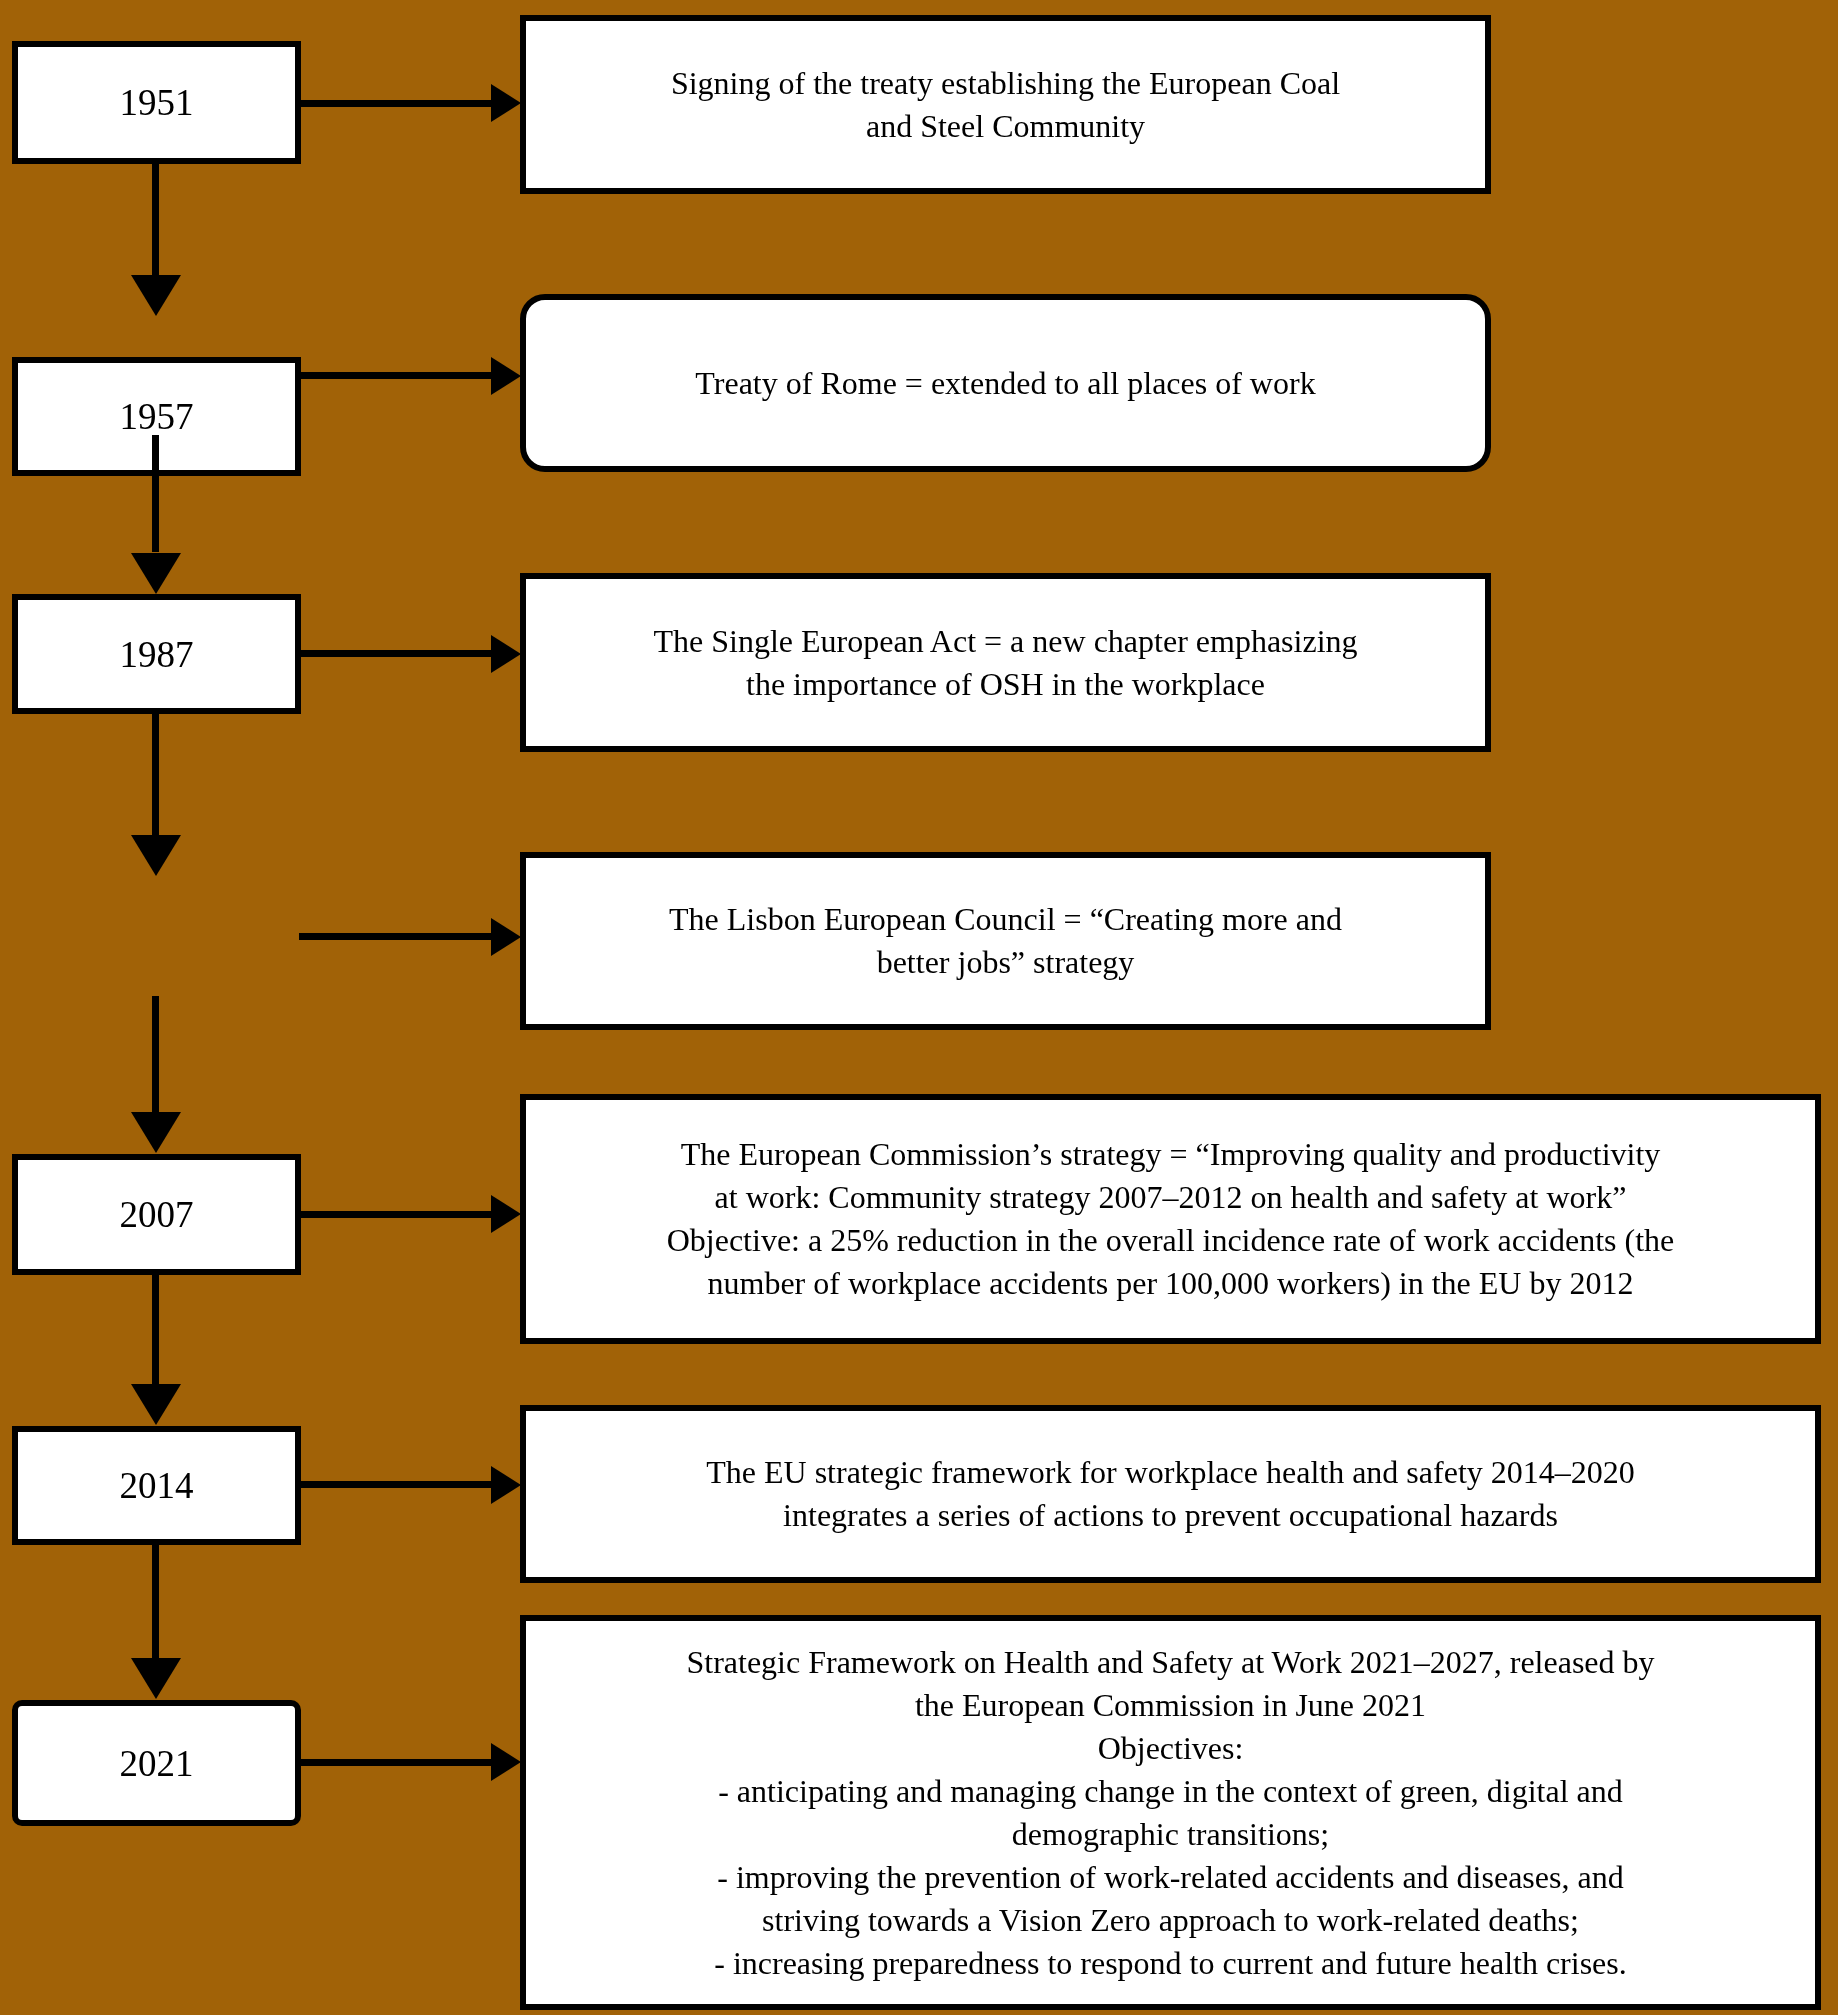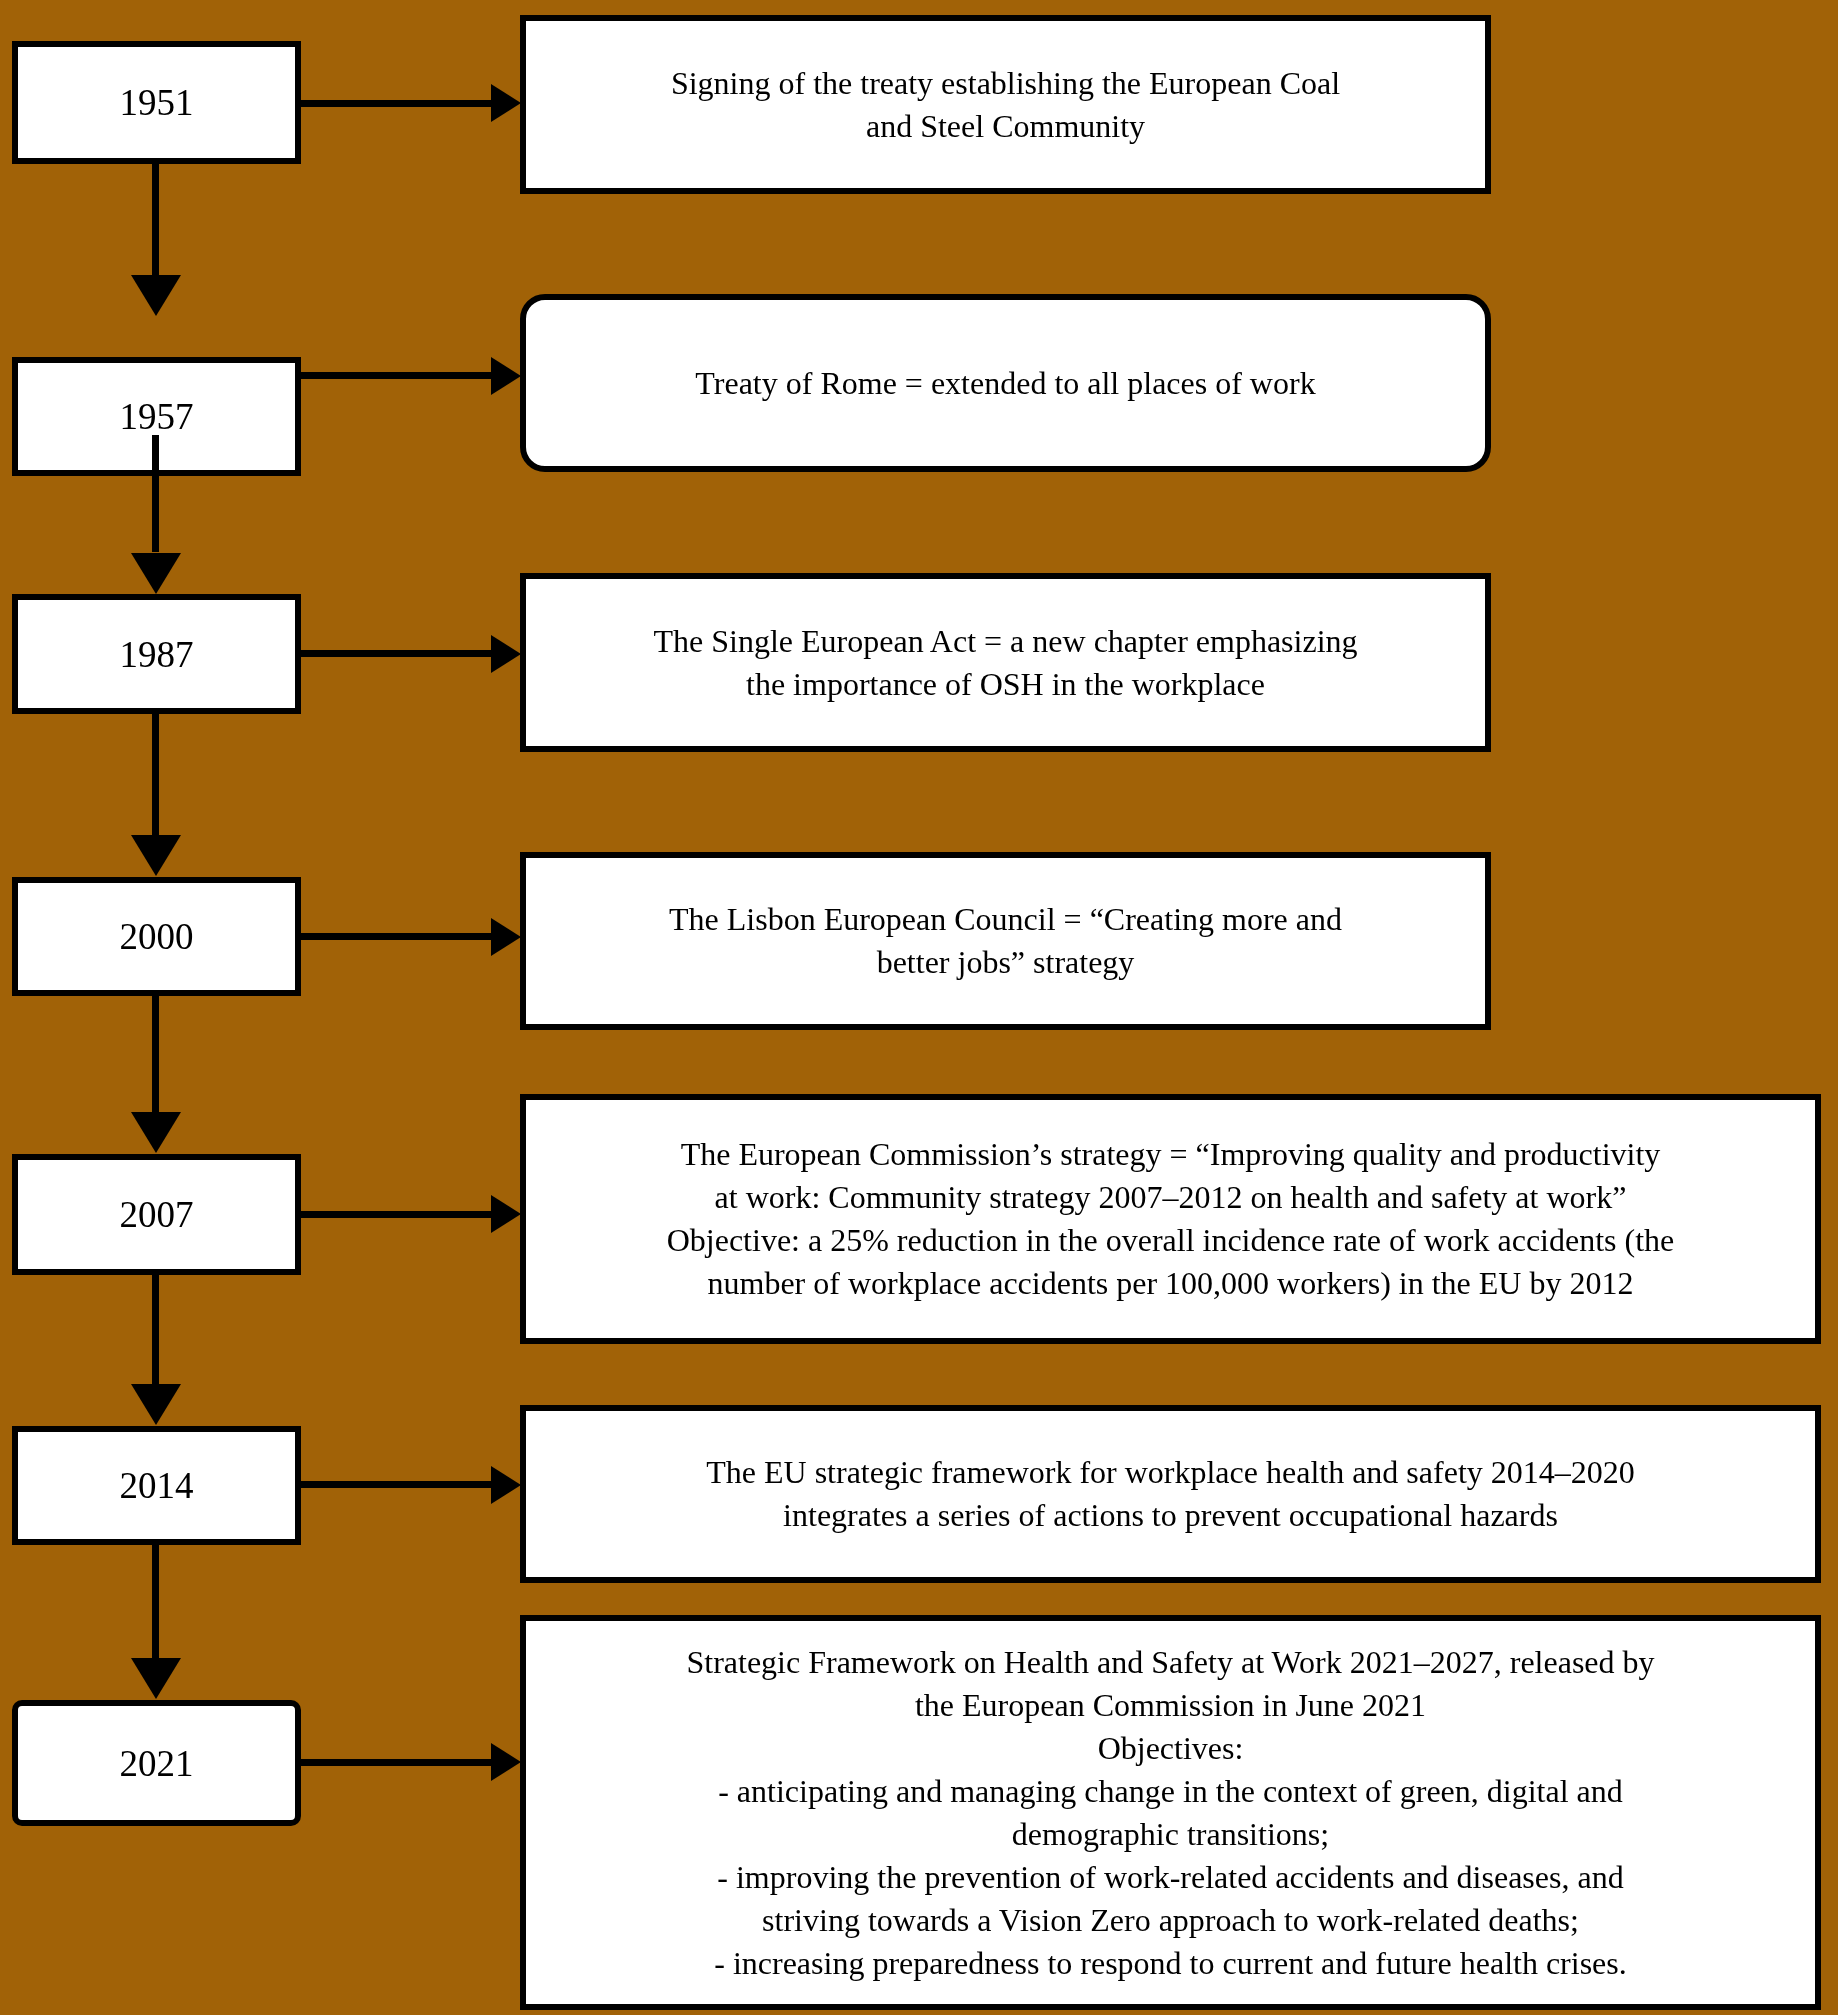--- a/index.html
+++ b/index.html
@@ -118,23 +118,20 @@
   </div>
   <div class="h-shaft" style="top:650px;"></div>
   <div class="h-head" style="top:635px;"></div>
   <div class="text-box narrow" style="top:573px;height:179px;">
     <span>The Single European Act = a new chapter emphasizing
 the importance of OSH in the workplace</span>
   </div>
   <div class="v-shaft" style="top:714px;height:121px;"></div>
   <div class="v-head" style="top:835px;"></div>
 
-  <div class="year-box" style="top:877px;height:119px;">
-    <span>2000</span>
-  </div>
   <div class="h-shaft" style="top:933px;"></div>
   <div class="h-head" style="top:918px;"></div>
   <div class="text-box narrow" style="top:852px;height:178px;">
     <span>The Lisbon European Council = “Creating more and
 better jobs” strategy</span>
   </div>
   <div class="v-shaft" style="top:996px;height:116px;"></div>
   <div class="v-head" style="top:1112px;"></div>
 
   <div class="year-box" style="top:1154px;height:121px;">

